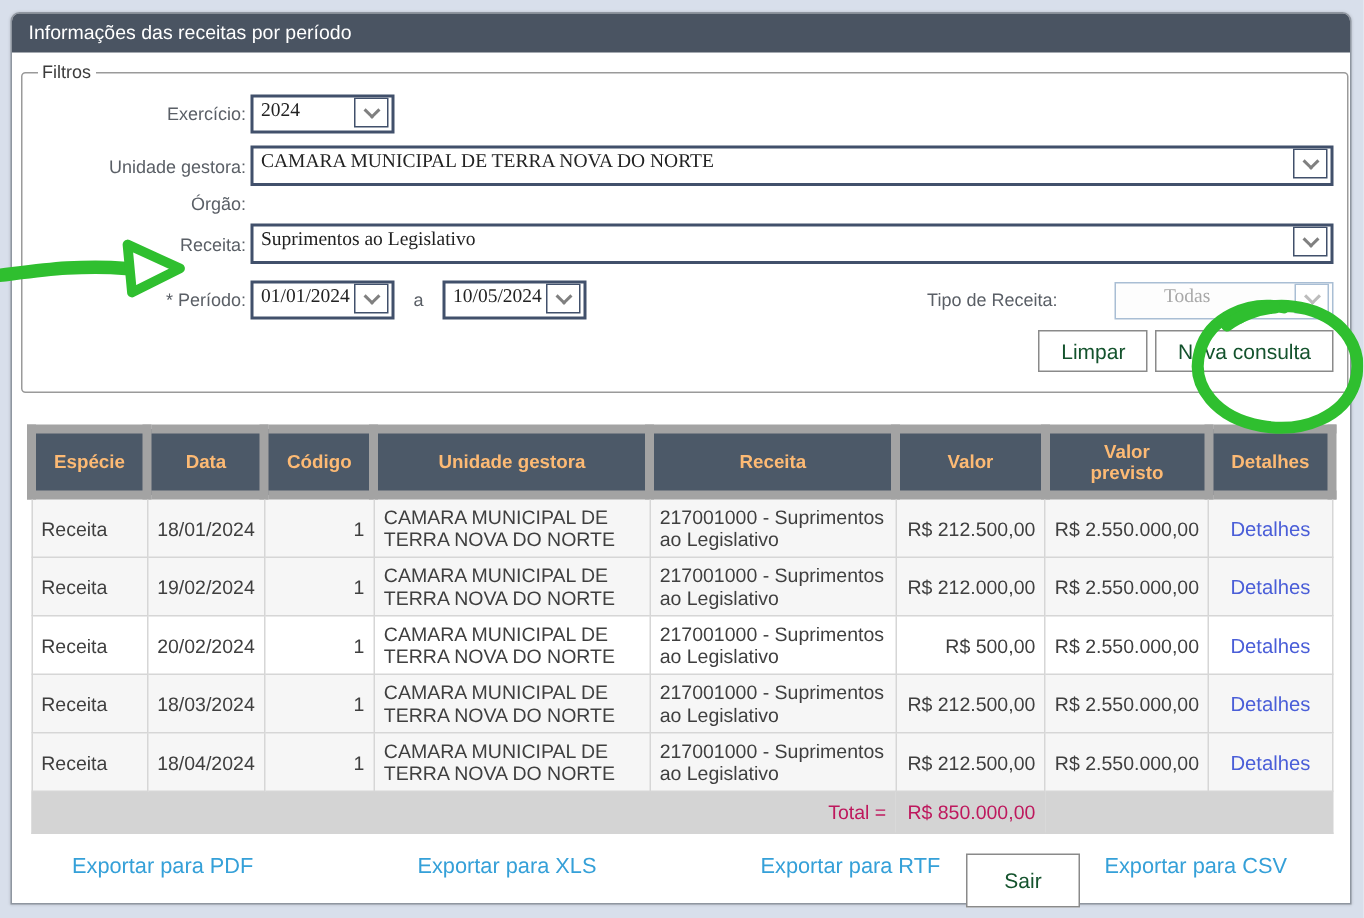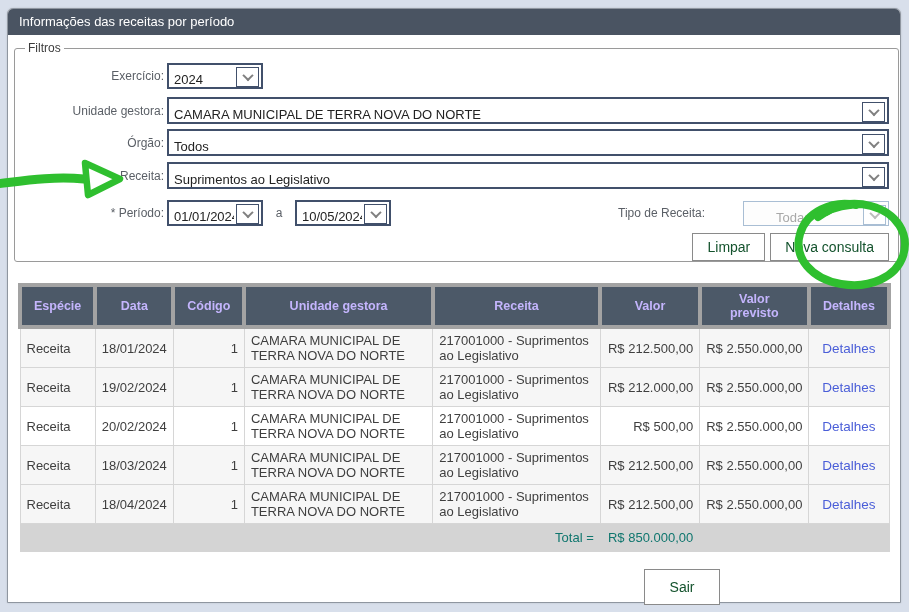--- a/index.html
+++ b/index.html
@@ -9,52 +9,52 @@
     box-shadow:0 0 2px rgba(0,0,0,.15);}
   .titlebar{height:26px;background:#4a5462;color:#fff;font-size:13px;line-height:26px;
     padding-left:11px;border-radius:5px 5px 0 0;}
   fieldset.filters{margin:6px 6px 0 6px;height:221px;box-sizing:border-box;
     border:1px solid #9a9a9a;border-radius:3px;padding:0 9px;}
   fieldset.filters legend{font-size:12px;color:#3c3c3c;padding:0 3px;margin-left:1px;}
   .frow{display:flex;align-items:center;}
   .flabel{width:140px;text-align:right;font-size:12px;color:#5a5f66;margin-right:3px;flex:none;}
   
   .sel{box-sizing:border-box;border:2px solid #41506b;background:#fff;height:26px;
-    display:flex;align-items:flex-end;font-size:13px;color:#222;}
+    display:flex;align-items:flex-start;font-size:13px;color:#222;font-family:Liberation Serif, serif;}
   .sel .val{flex:1;padding:0 5px;white-space:nowrap;overflow:hidden;}
   .sel .arrowbox{flex:none;width:21px;height:18px;border:1px solid #41506b;margin:0 2px;
     display:flex;align-items:center;justify-content:center;background:#fff;}
   .chev{width:6px;height:6px;border-right:2px solid #808080;border-bottom:2px solid #808080;
     transform:rotate(45deg) translate(-1px,-1px);}
   .sel.small{width:96px;}
   .sel.wide{width:722px;height:27px;}
   .sel.disabled{border:1px solid #a9bed4;height:25px;width:146px;color:#a8a8a8;background:#fdfdfd;padding-left:27px;}
   .sel.disabled .val{color:#a8a8a8;}
   .sel.disabled .arrowbox{border-color:#a9bed4;}
   .sel.disabled .chev{border-color:#bcbcbc;}
   .a-sep{font-size:12px;color:#5a5f66;width:32px;text-align:center;}
   .tipo-group{margin-left:auto;display:flex;align-items:center;gap:30px;}
   .tipo-group .flabel{width:auto;margin-right:8px;}
   .btnrow{justify-content:flex-end;gap:5px;margin-top:7px;}
   .btn{box-sizing:border-box;height:28px;border:1px solid #8a8a8a;background:#fff;
     color:#14532d;font-size:14px;font-family:"Liberation Sans",sans-serif;padding:0 14px;cursor:pointer;}
   
   table.grid{border-collapse:collapse;margin:21px 0 0 10px;width:873px;font-size:13px;
     border:1px solid #7f7f7f;}
-  table.grid th{background:#4c5968;color:#c4b5fd;font-weight:bold;font-size:12.5px;
-    padding:5px 12px;border:4px solid #a3a3a3;}
+  table.grid th{background:#4c5968;color:#fdba74;font-weight:bold;font-size:12.5px;
+    padding:5px 12px;border:6px solid #a3a3a3;}
   table.grid td{border:1px solid #d6d6d6;padding:4px 6px;color:#3f3f3f;background:#f6f6f6;}
   table.grid tbody tr.white td{background:#fff;}
   td.c-especie{text-align:left;}
   td.c-data{text-align:center;}
   td.c-codigo{text-align:right;padding-right:10px;}
   td.c-valor,td.c-prev{text-align:right;white-space:nowrap;}
   td.c-det{text-align:center;}
   a.detalhes{color:#4a5ed8;text-decoration:none;font-size:13.5px;cursor:pointer;}
-  tr.total-row td{background:#d4d4d4;border-color:#d4d4d4;color:#0f766e;padding:6px 6px;}
+  tr.total-row td{background:#d4d4d4;border-color:#d4d4d4;color:#be185d;padding:6px 6px;}
   td.total-label{text-align:right;padding-right:14px;}
   td.total-value{text-align:right;padding-right:12px;white-space:nowrap;}
   
   .exports{display:flex;justify-content:space-between;padding:14px 42px 0 40px;}
   .exports a{color:#35a0d8;font-size:14.5px;text-decoration:none;cursor:pointer;}
   .sair-btn{position:absolute;left:636px;top:560px;width:76px;height:36px;}
   
   svg.annot{position:absolute;left:0;top:0;width:909px;height:612px;pointer-events:none;z-index:10;}
 </style>
 </head>
@@ -81,26 +81,20 @@
       <div class="sel wide">
         <div class="val">CAMARA MUNICIPAL DE TERRA NOVA DO NORTE</div>
         <div class="arrowbox">
             <div class="chev"></div>
           </div>
       </div>
     </div>
 
     <div class="frow" style="margin-top:5px;">
       <div class="flabel">Órgão:</div>
-      <div class="sel wide">
-        <div class="val">Todos</div>
-        <div class="arrowbox">
-            <div class="chev"></div>
-          </div>
-      </div>
     </div>
 
     <div class="frow" style="margin-top:6px;">
       <div class="flabel">Receita:</div>
       <div class="sel wide">
         <div class="val">Suprimentos ao Legislativo</div>
         <div class="arrowbox">
             <div class="chev"></div>
           </div>
       </div>
@@ -215,20 +209,26 @@
       </tbody>
     <tfoot>
       <tr class="total-row">
         <td colspan="5" class="total-label">Total =</td>
         <td class="total-value">R$ 850.000,00</td>
         <td colspan="2"></td>
       </tr>
     </tfoot>
   </table>
 
+  <div class="exports">
+      <a>Exportar para PDF</a>
+      <a>Exportar para XLS</a>
+      <a>Exportar para RTF</a>
+      <a>Exportar para CSV</a>
+    </div>
 
   <button class="btn sair-btn">Sair</button>
 </div>
 
 <svg class="annot" viewBox="0 0 909 612">
   <g fill="none" stroke="#2fbf2f" stroke-linecap="round" stroke-linejoin="round">
     <path d="M -4 184 C 22 181 52 176 84 179" stroke-width="9"></path>
     <path d="M 85 163 L 120 179 L 88 195 Z" stroke-width="6.5"></path>
   </g>
   <g fill="none" stroke="#2fbf2f" stroke-linecap="round" stroke-linejoin="round">

